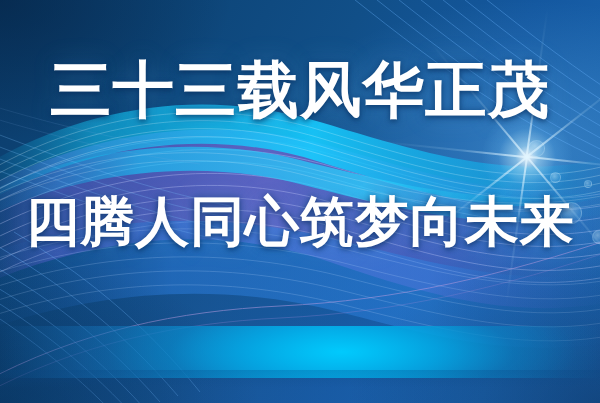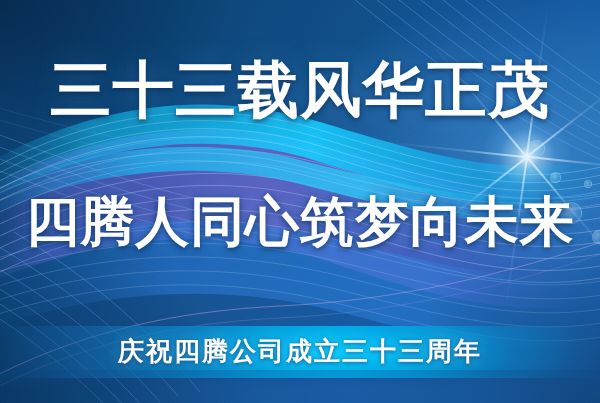--- a/index.html
+++ b/index.html
@@ -258,15 +258,14 @@
     <div class="bokeh" style="left:104px;top:166px;width:7px;height:7px;"></div>
   </div>
 
   <div class="vignette"></div>
 
   <div class="headline" id="line1" style="font-size: 61.5079px; line-height: 68.8889px;">三十三载风华正茂</div>
 
   <div class="headline" id="line2" style="font-size: 53.9302px; line-height: 60.4018px;">四腾人同心筑梦向未来</div>
 
   <div class="band"></div>
-  <div id="subtitle">庆祝四腾公司成立三十三周年</div>
 
 </div>
 
 </body></html>

